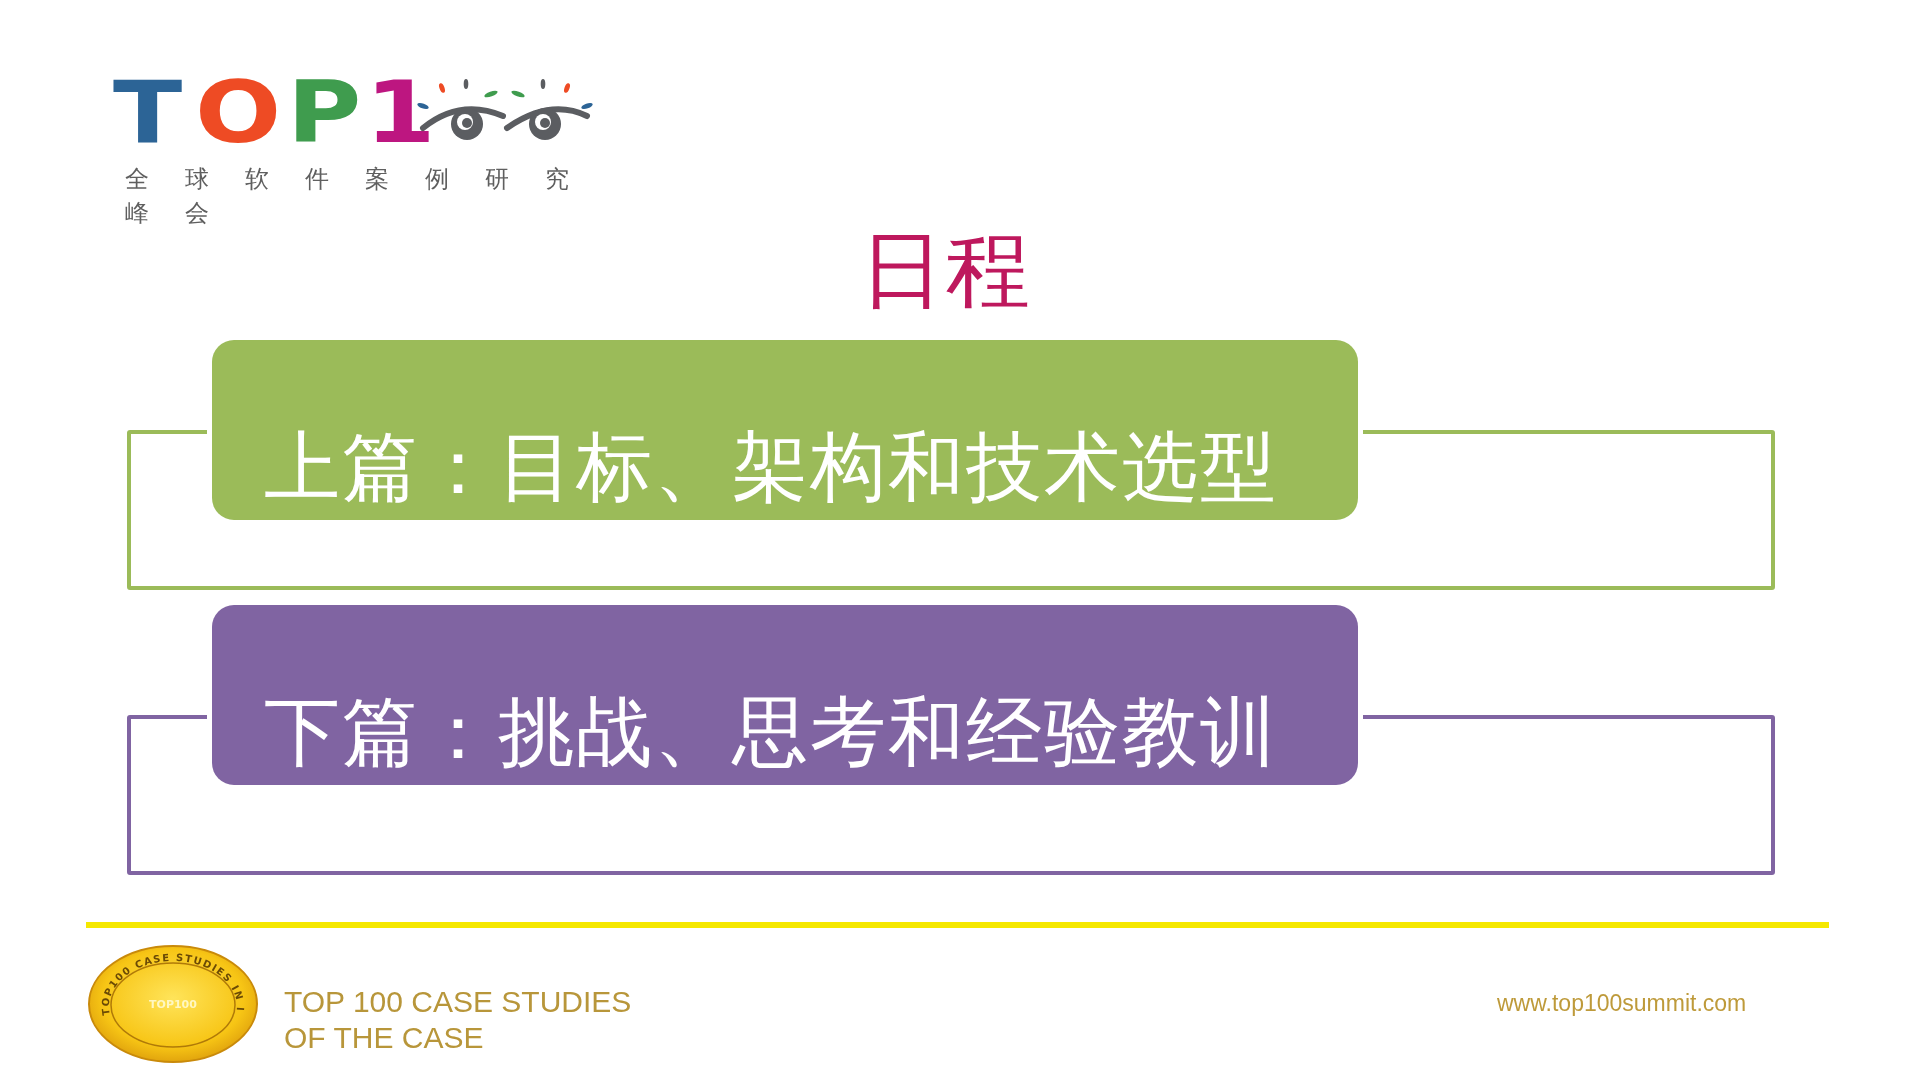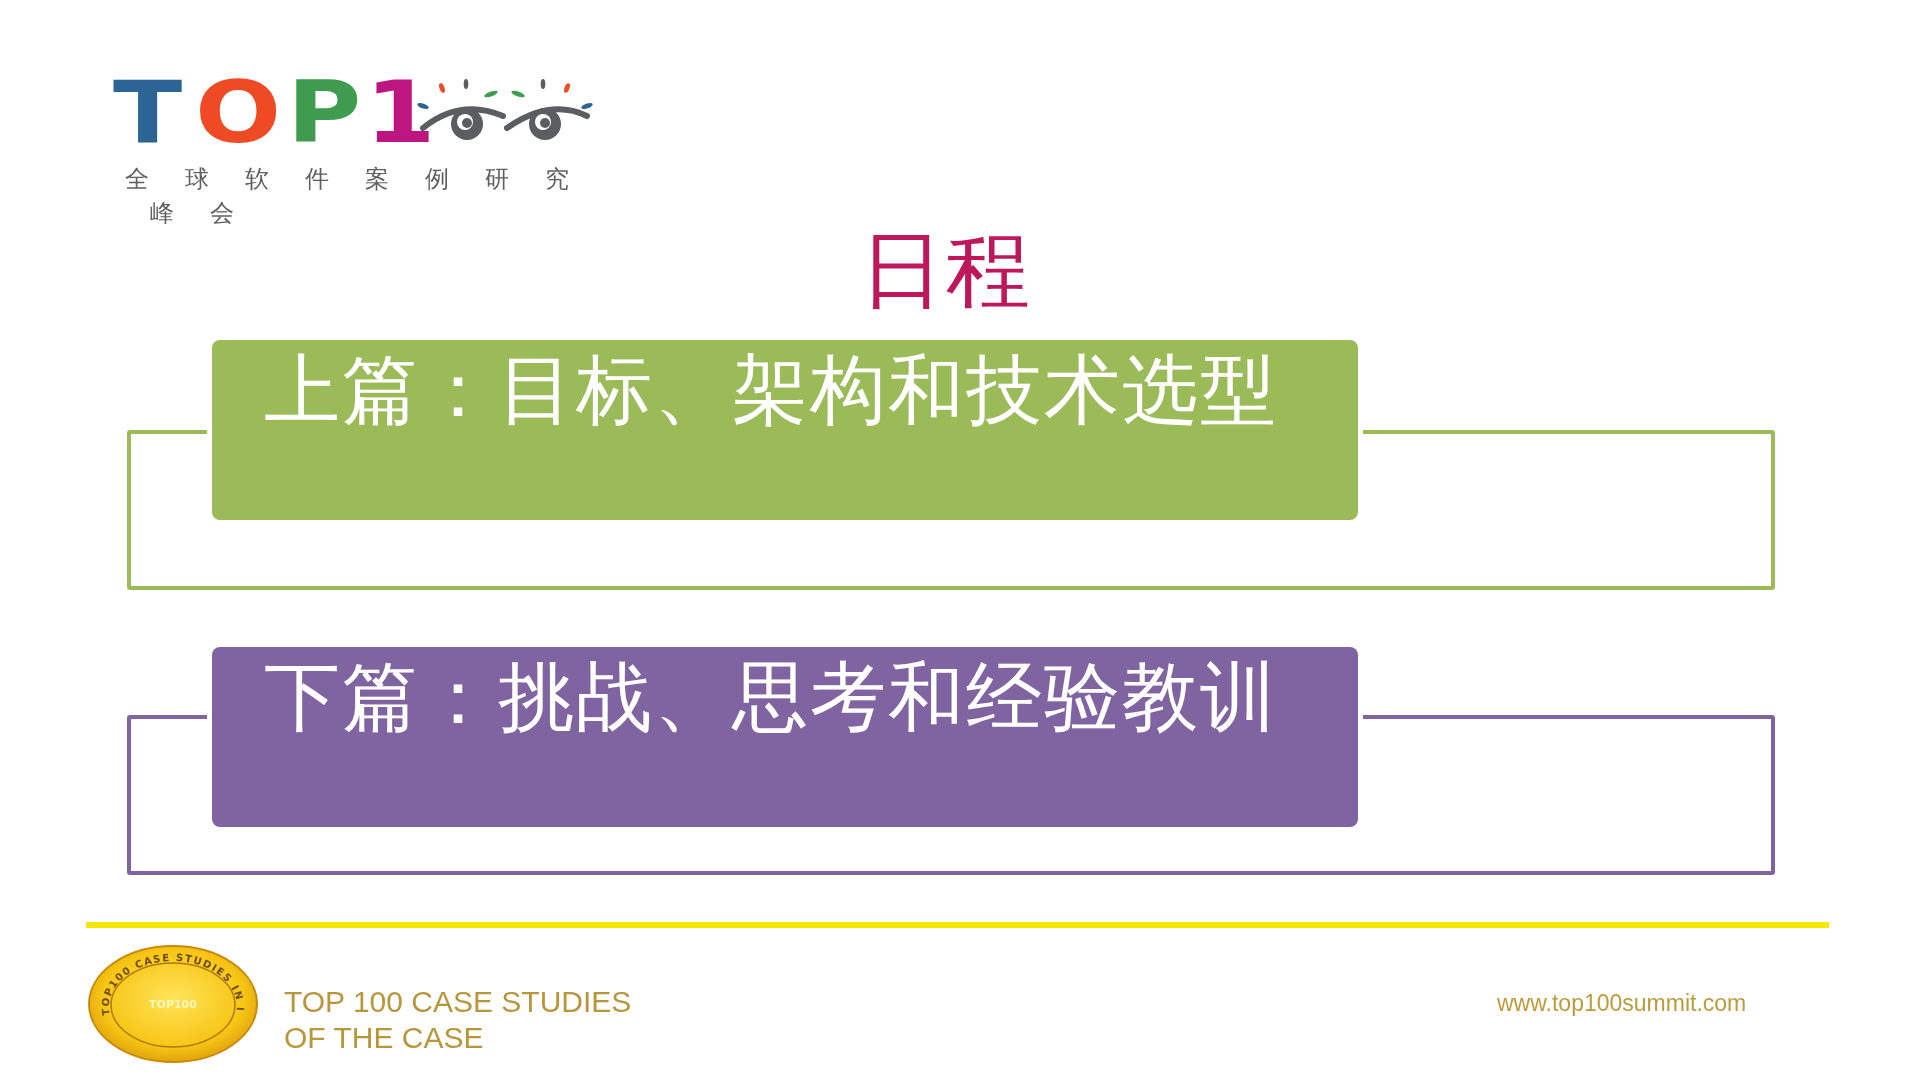--- a/index.html
+++ b/index.html
@@ -27,22 +27,22 @@
   .title {
     left: 860px; top: 218px; font-size: 84px; line-height: 104px; color: #be185d;
     font-family: "DejaVu Sans", sans-serif; letter-spacing: 2px; text-align: right;
   }
 
   .frame {
     border-style: solid; border-width: 4px; border-radius: 3px; box-sizing: border-box;
   }
   .frame-gap { background: #fff; }
   .pill {
-    border-radius: 8px; color: #ffffff; box-sizing: border-box;
-    display: flex; align-items: flex-start; padding-left: 52px;
+    border-radius: 22px; color: #ffffff; box-sizing: border-box;
+    display: flex; align-items: flex-end; padding-left: 52px;
     font-family: "DejaVu Serif", "Liberation Serif", serif;
     font-size: 76px; letter-spacing: 2px; white-space: nowrap;
   }
 
   .yellow-rule { left: 86px; top: 922px; width: 1743px; height: 6px; background: #F5E800; }
 
   .medal { left: 88px; top: 945px; width: 170px; height: 118px; }
   .footer-text {
     left: 284px; top: 984px; font-family: "Liberation Sans", sans-serif;
     font-size: 30px; line-height: 36px; color: #B8963A;
@@ -80,36 +80,36 @@
   <ellipse cx="172" cy="30" rx="6" ry="2.5" fill="#2C6496" transform="rotate(-20 172 30)"></ellipse>
 
   <path d="M92 52 Q135 22 172 40" stroke="#5B5D61" stroke-width="6" fill="none" stroke-linecap="round"></path>
   <circle cx="130" cy="48" r="16" fill="#5B5D61"></circle>
   <circle cx="128" cy="46" r="8" fill="#ffffff"></circle>
   <circle cx="130" cy="47" r="5" fill="#5B5D61"></circle>
 </svg>
 
 <div class="abs logo-sub">
   <div>全球软件案例研究</div>
-  <div style="letter-spacing:36px;margin-left:25px;">峰会</div>
+  <div style="letter-spacing:36px;">峰会</div>
 </div>
 
 <div class="abs title">日程</div>
 
 <div class="abs frame" style="left:127px; top:430px; width:1648px; height:160px; border-color:#9BBB59;"></div>
 <div class="abs frame-gap" style="left:207px; top:426px; width:156px; height:12px;"></div>
 <div class="abs frame-gap" style="left:1340px; top:426px; width:23px; height:12px;"></div>
 <div class="abs pill" style="left:212px; top:340px; width:1146px; height:180px; background:#9BBB59;">
   <span>上篇：目标、架构和技术选型</span>
 </div>
 
 <div class="abs frame" style="left:127px; top:715px; width:1648px; height:160px; border-color:#8064A2;"></div>
 <div class="abs frame-gap" style="left:207px; top:711px; width:156px; height:12px;"></div>
 <div class="abs frame-gap" style="left:1340px; top:711px; width:23px; height:12px;"></div>
-<div class="abs pill" style="left:212px; top:647px; width:1146px; height:180px; background:#8064A2;">
+<div class="abs pill" style="left:212px; top:605px; width:1146px; height:180px; background:#8064A2;">
   <span>下篇：挑战、思考和经验教训</span>
 </div>
 
 <div class="abs yellow-rule"></div>
 
 <svg class="abs medal" viewBox="0 0 170 118">
   <defs>
     <radialGradient id="gold" cx="50%" cy="45%" r="60%">
       <stop offset="0%" stop-color="#FFE45A"></stop>
       <stop offset="70%" stop-color="#F7C515"></stop>

